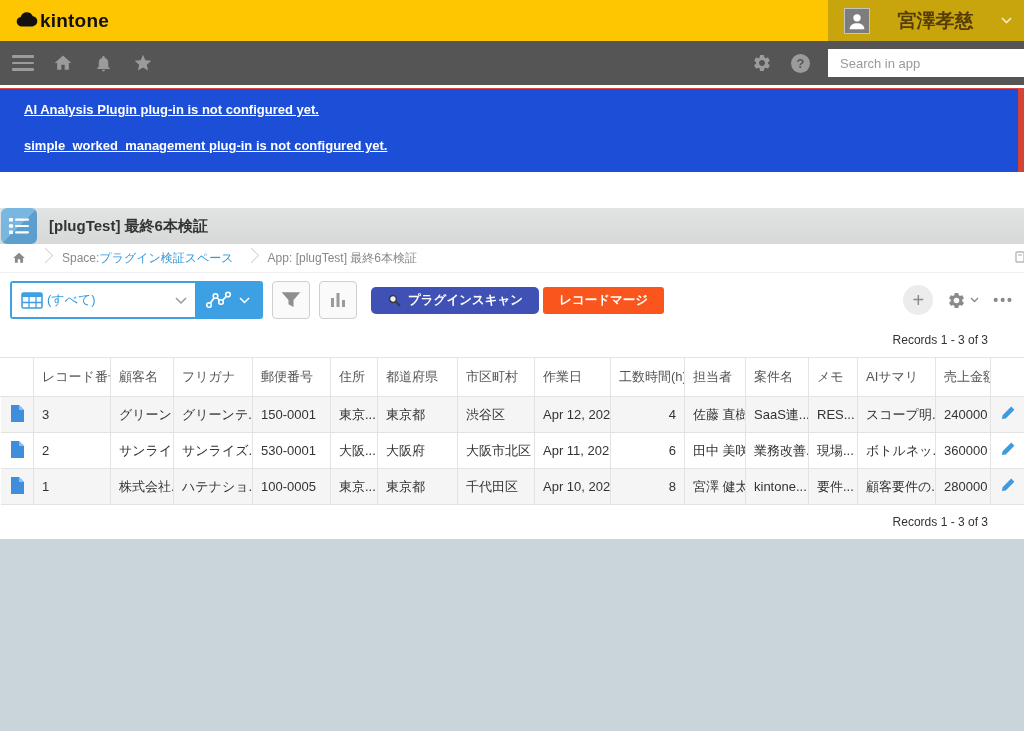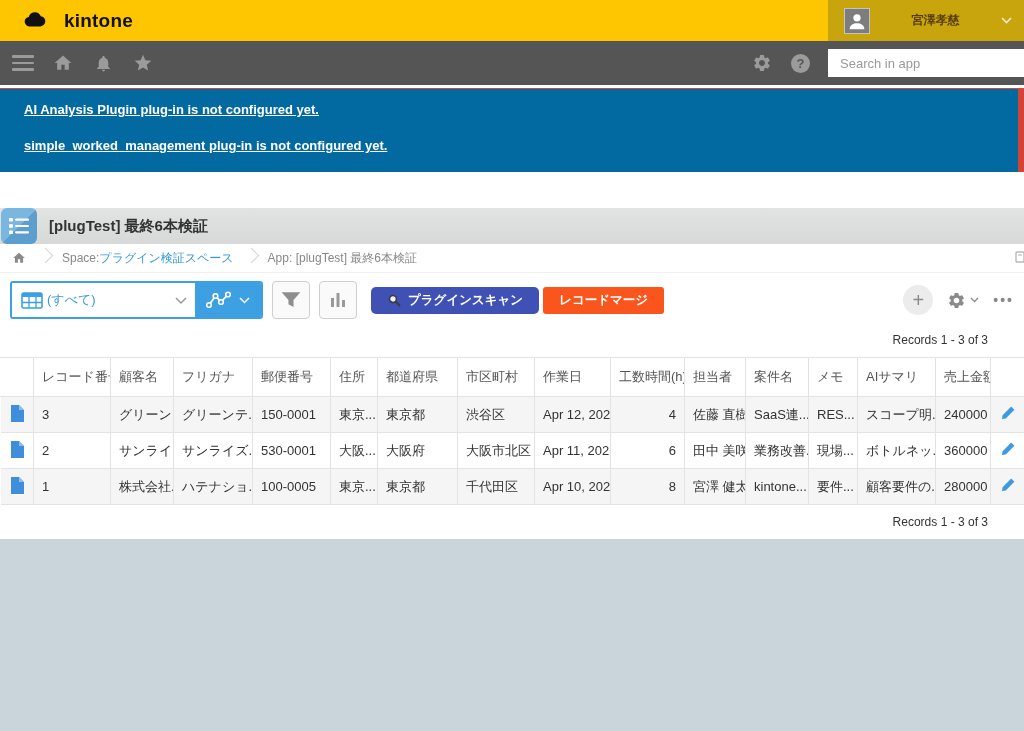--- a/index.html
+++ b/index.html
@@ -1,45 +1,45 @@
 <!DOCTYPE html>
 <html><head>
 <meta charset="utf-8">
 <style>
   * { margin:0; padding:0; box-sizing:border-box; }
   html,body { width:1024px; height:731px; overflow:hidden; }
   body { font-family:"Liberation Sans","DejaVu Sans",sans-serif; background:#fff; display:flex; flex-direction:column; }
 
   
   .topbar { height:41px; background:#FDC600; display:flex; align-items:stretch; flex:0 0 auto; }
-  .logo { display:flex; align-items:center; gap:16px; padding-left:22px; }
+  .logo { display:flex; align-items:center; gap:0; padding-left:14px; }
   .logo-text { font-weight:bold; font-size:19px; color:#111; letter-spacing:0.2px; }
   .topbar-spacer { flex:1; }
   .user-area { width:196px; background:#C8A40D; display:flex; align-items:center; gap:10px; padding:0 12px 0 16px; cursor:pointer; }
   .avatar { width:26px; height:26px; background:#7d7d7d; border:1px solid rgba(255,255,255,.55); display:flex; align-items:center; justify-content:center; }
-  .user-name { font-size:12px; font-weight:bold; color:#553d05; flex:1; text-align:center; }
+  .user-name { font-size:19px; font-weight:bold; color:#553d05; flex:1; text-align:center; }
   .user-caret { color:#f6eccd; font-size:10px; }
 
   
   .navbar { height:44px; background:#555; display:flex; align-items:center; flex:0 0 auto; }
   .nav-icons { display:flex; align-items:center; gap:14px; padding-left:10px; }
   .nav-btn { width:26px; height:26px; display:flex; align-items:center; justify-content:center; cursor:pointer; }
   .nav-btn svg { fill:#9b9b9b; }
   .hamburger { display:flex; flex-direction:column; gap:4px; }
   .hamburger span { width:22px; height:2.5px; background:#9b9b9b; border-radius:1px; }
   .nav-spacer { flex:1; }
   .nav-right { display:flex; align-items:center; gap:16px; padding-right:18px; }
   .help-circle { width:19px; height:19px; border-radius:50%; background:#9b9b9b; color:#555; font-size:13px; font-weight:bold; display:flex; align-items:center; justify-content:center; cursor:pointer; }
   .search-box { width:196px; height:28px; background:#fff; display:flex; align-items:center; }
   .search-box input { flex:1; border:none; outline:none; font-size:13px; color:#333; padding:0 8px 0 12px; font-family:inherit; }
   .search-box input::placeholder { color:#9a9a9a; }
 
   
   .gap3 { height:3px; background:#fff; flex:0 0 auto; }
-  .banner { height:84px; background:#0369a1; position:relative; padding:13px 12px 0 24px; flex:0 0 auto; border-top:1px solid #d8473a; }
+  .banner { height:84px; background:#1d4ed8; position:relative; padding:13px 12px 0 24px; flex:0 0 auto; border-top:1px solid #d8473a; }
   .banner-link { display:block; color:#fff; font-size:13px; font-weight:bold; text-decoration:underline; margin-bottom:21px; cursor:pointer; width:max-content; }
   .banner-scroll { position:absolute; right:0; top:0; width:6px; height:100%; background:#D34336; }
   .gap4 { height:4px; background:#fff; flex:0 0 auto; }
 
   
   .app-header { height:36px; background:linear-gradient(#e2e3e3,#d7d9d9); display:flex; align-items:center; flex:0 0 auto;margin-top:32px; }
   .app-icon { width:36px; height:36px; margin-left:1px; border-radius:6px; background:linear-gradient(135deg,#79B6E0 50%,#5C9FCE 50%); display:flex; align-items:center; justify-content:center; cursor:pointer; }
   .app-title { font-size:15px; font-weight:bold; color:#333; margin-left:12px; }
 
   

